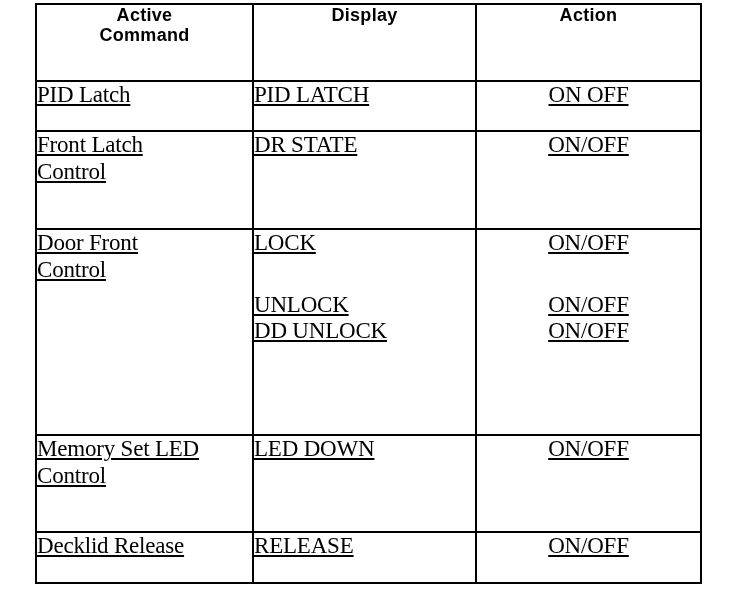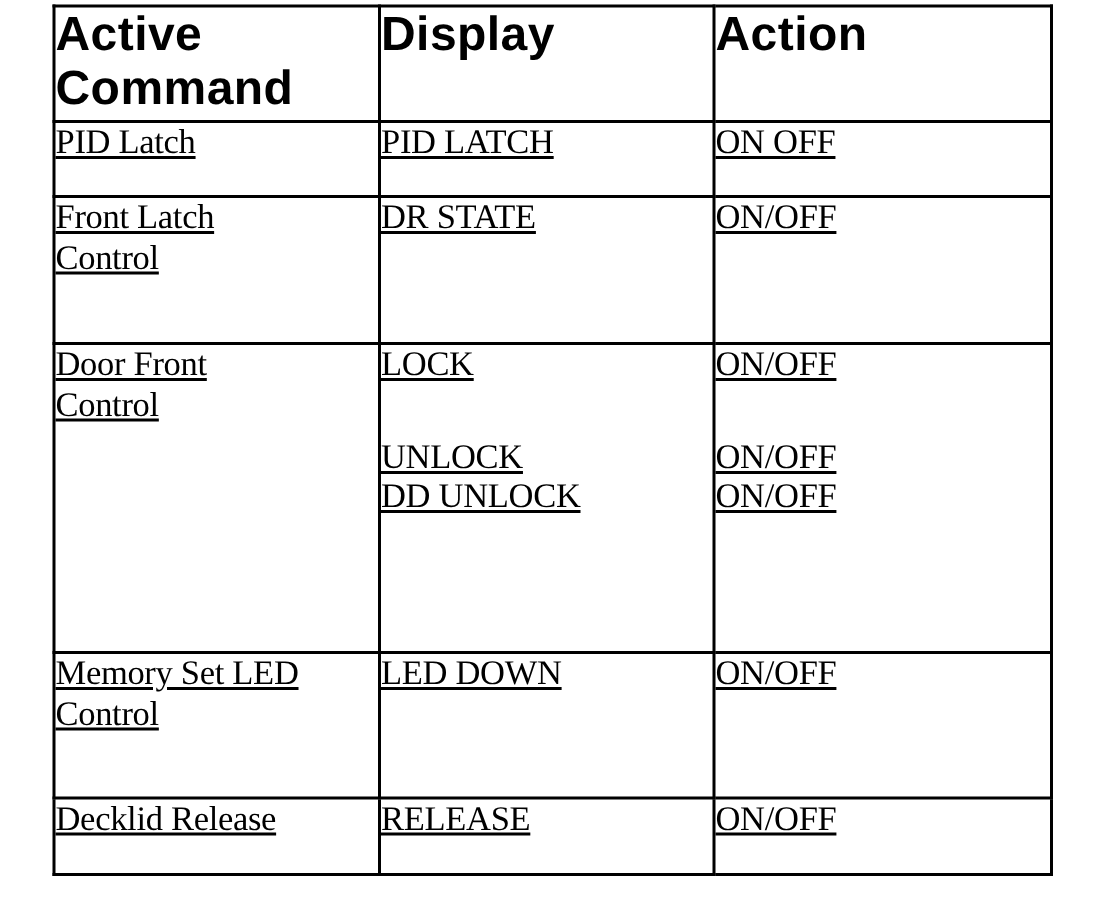--- a/index.html
+++ b/index.html
@@ -42,45 +42,46 @@
   }
 
   
   col.c-command { width: 217px; }
   col.c-display { width: 223px; }
   col.c-action  { width: 225px; }
 
   
   thead th {
     height: 75px;
-    text-align: left;
+    text-align: center;
     vertical-align: middle;
     font-family: "Liberation Sans", "DejaVu Sans", sans-serif;
     font-weight: bold;
-    font-size: 32px;
+    font-size: 18px;
     line-height: 1.12;
     letter-spacing: 0.3px;
     padding: 0 4px;
     margin-left: 38px;
   }
   thead th .hdr-line { display: block; }
 
   
   tbody td {
     font-size: 23px;
     line-height: 1.16;
   }
   td.cmd-cell {
     padding: 6px 4px 4px 8px;
   }
   td.disp-cell {
     padding: 6px 4px 4px 10px;
   }
   td.act-cell {
     padding: 6px 4px 4px 10px;
+    text-align: center;
   }
 
   .cmd-line,
   .val-line {
     display: block;
     white-space: nowrap;
     text-decoration: underline;
   }
 
   

